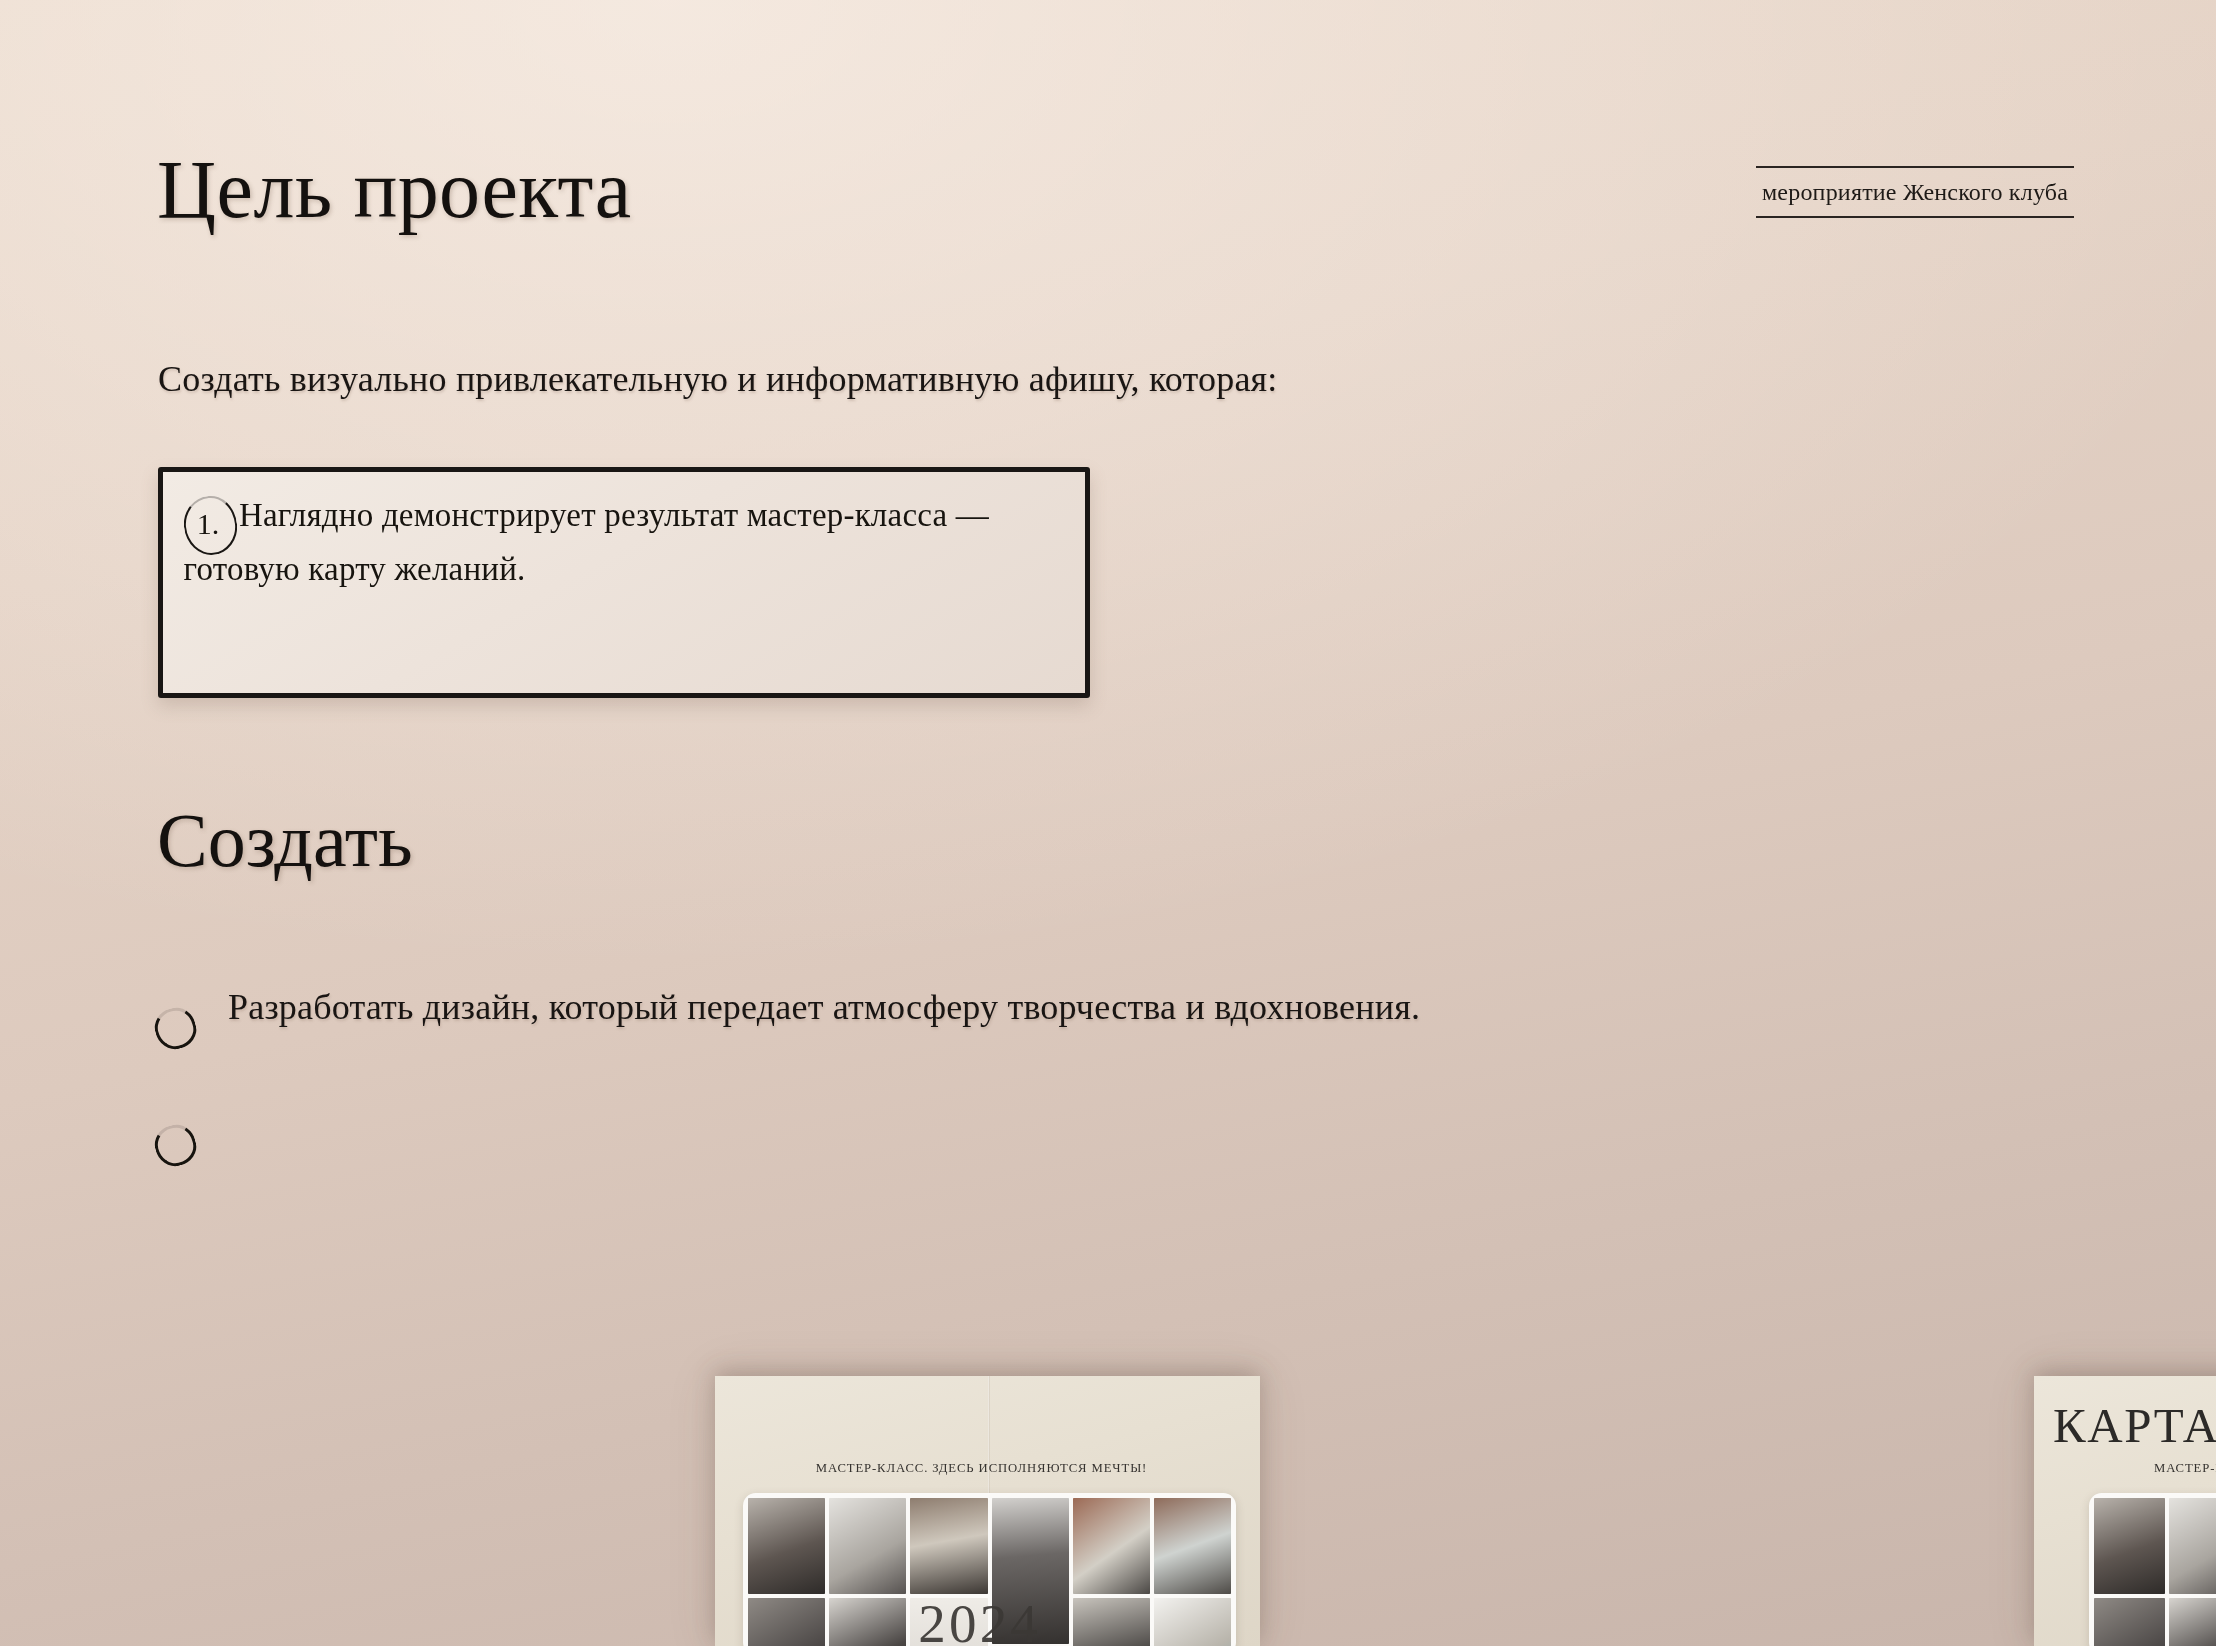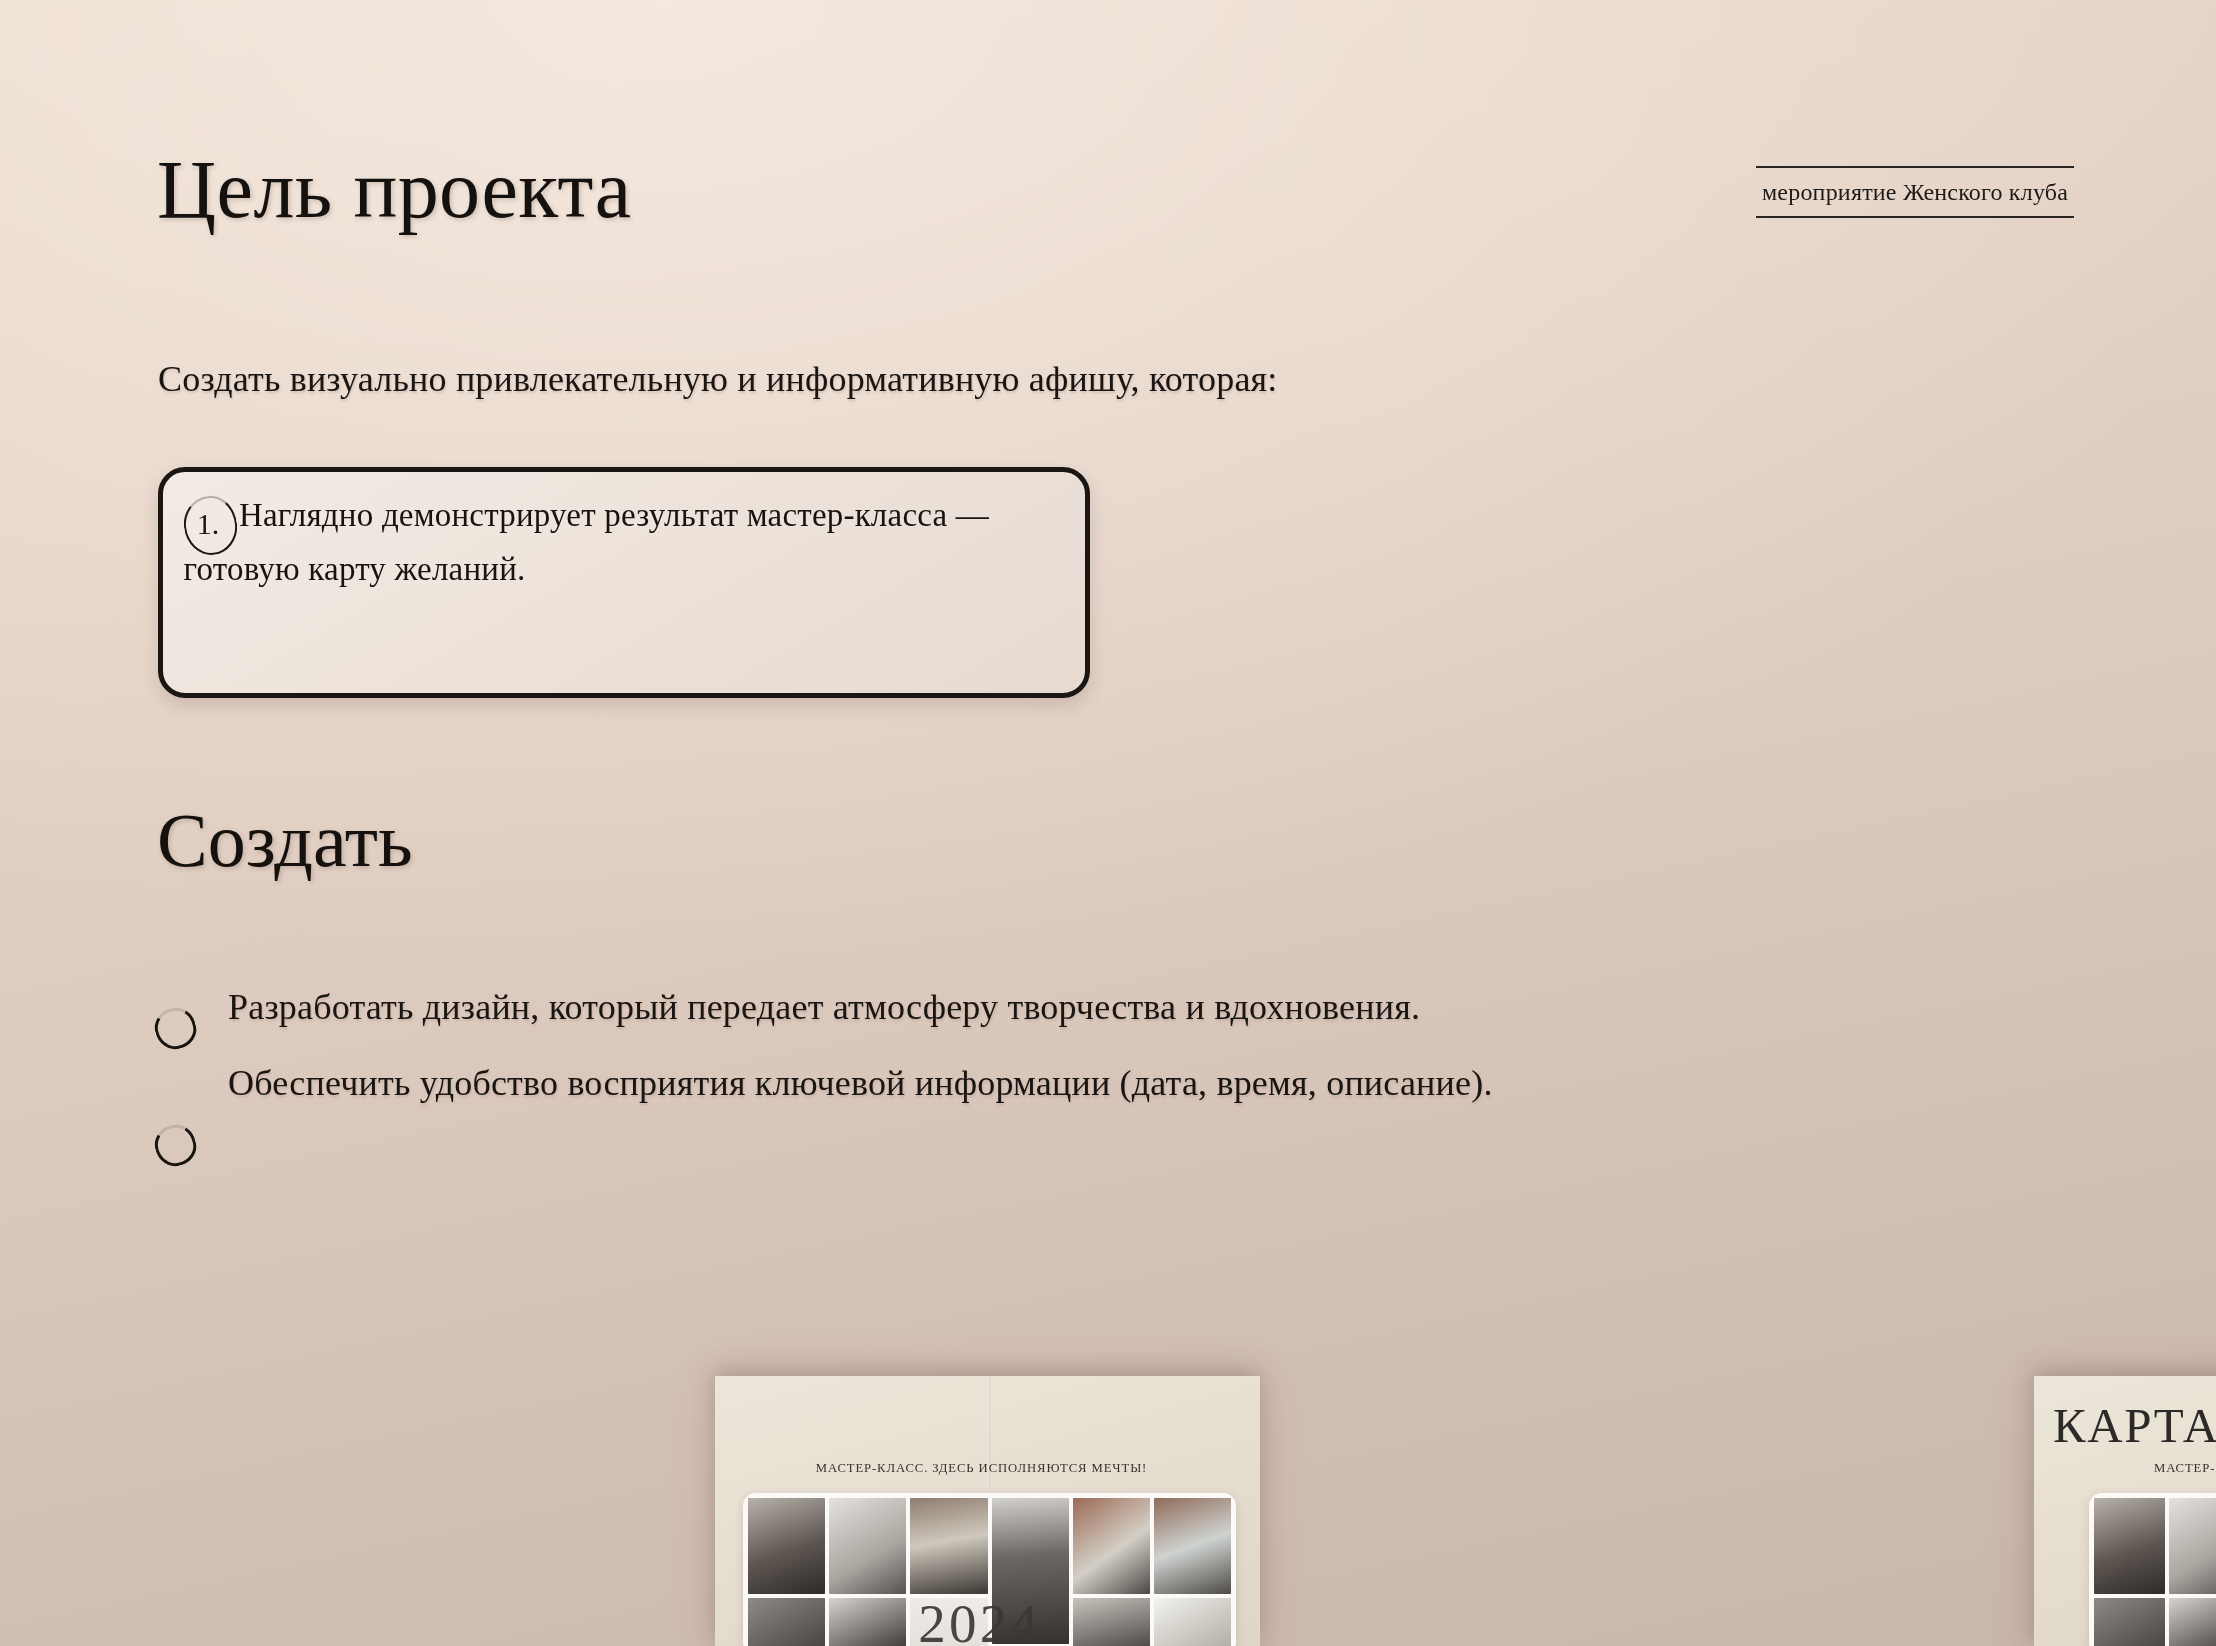--- a/index.html
+++ b/index.html
@@ -63,21 +63,21 @@
     white-space: nowrap;
   }
 
   
   .goal-box {
     position: absolute;
     top: 467px;
     height: 231px;
     box-sizing: border-box;
     border: 5.5px solid #191614;
-    border-radius: 27px;
+    border-radius: 3px;
     background: linear-gradient(150deg, #f2ebe4 0%, #ede3db 45%, #e6dad1 100%);
     box-shadow: 0 8px 17.4px rgba(120,96,80,0.22);
     padding: 22px 20.6px 0 20.6px;
     overflow: hidden;
   }
   #goal-box-1 { left: 158px;  width: 932px; }
   #goal-box-2 { left: 1126px; width: 932px; }
 
   .goal-text {
     font-size: 33px;
@@ -272,21 +272,20 @@
 
   <div id="tasks-title">Создать</div>
 
   <div id="task-list">
     <div class="task-item">
       <span class="task-bullet"></span>
       <span class="task-text">Разработать дизайн, который передает атмосферу творчества и вдохновения.</span>
     </div>
     <div class="task-item tall">
       <span class="task-bullet"></span>
-      <span class="task-text">Обеспечить удобство восприятия ключевой информации (дата, время, описание).</span>
     </div>
   </div>
 
   <div class="poster" id="poster-main">
     <div class="fold"></div>
     <div class="poster-sub">МАСТЕР-КЛАСС. ЗДЕСЬ ИСПОЛНЯЮТСЯ МЕЧТЫ!</div>
     <div class="collage">
       <div class="collage-grid">
         <div class="photo p1"></div>
         <div class="photo p2"></div>

